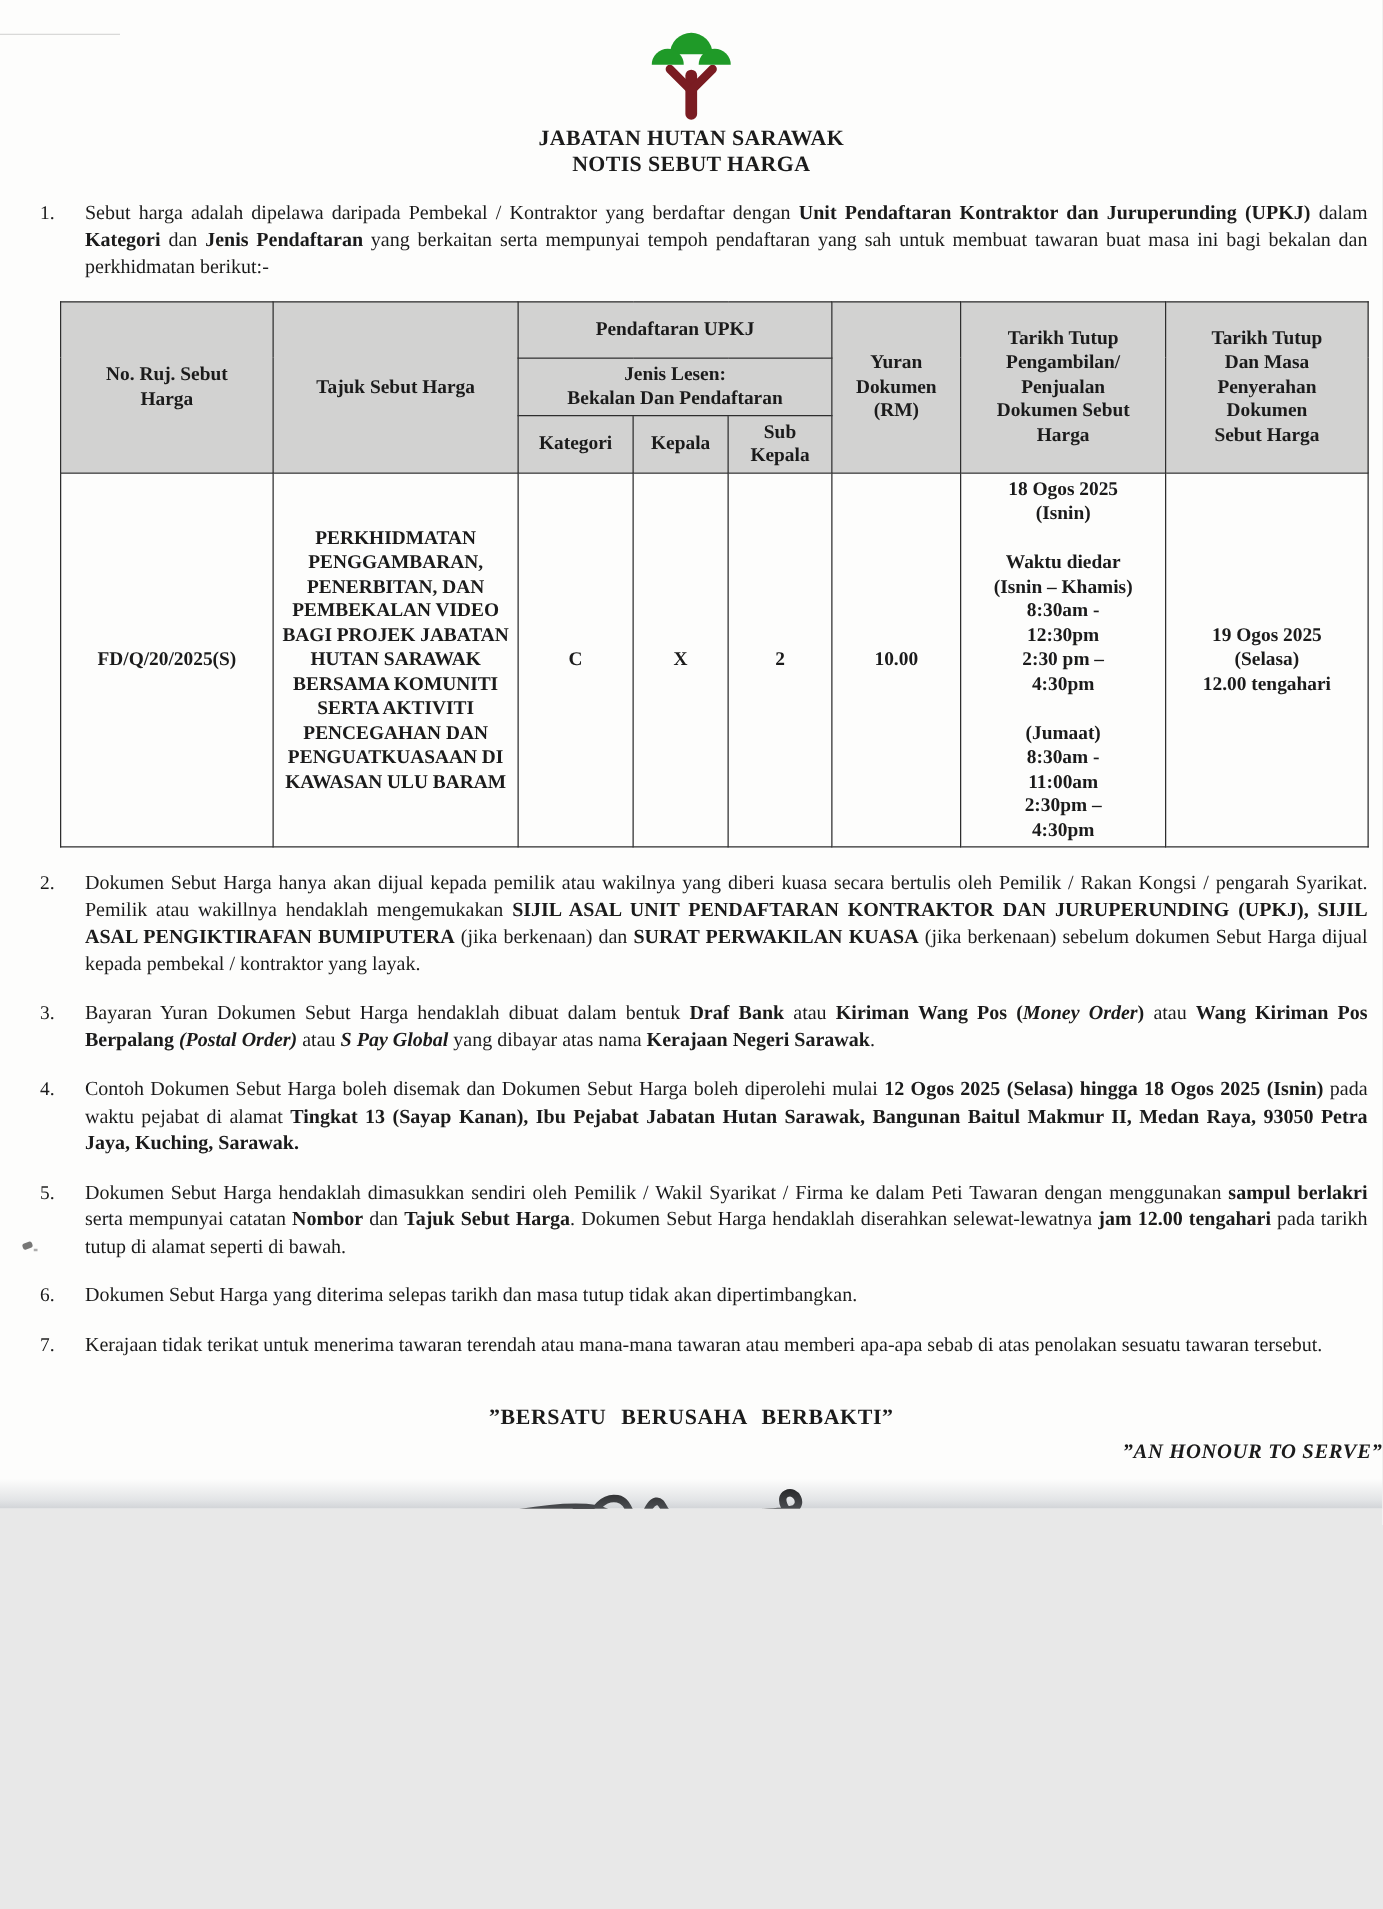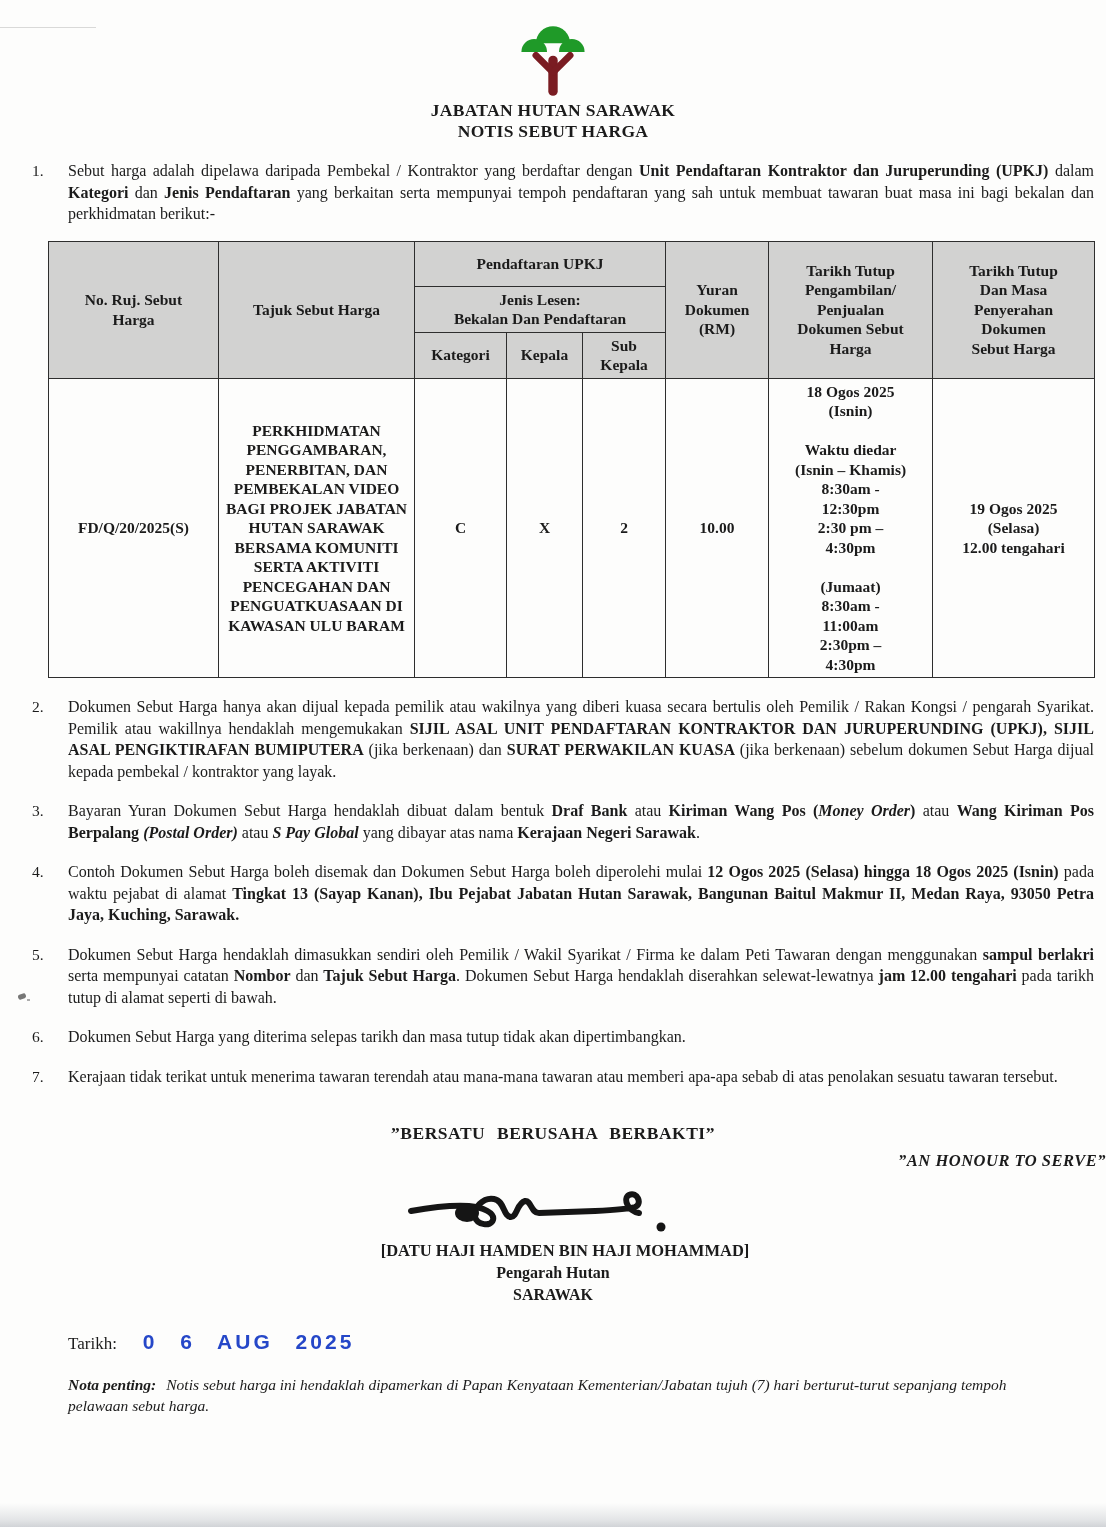--- a/index.html
+++ b/index.html
@@ -1,17 +1,17 @@
 <!DOCTYPE html>
 <html><head>
 <meta charset="utf-8">
 <style>
   html,body{margin:0;padding:0;background:#e8e8e8;}
   .page{
-    width:1106px;height:1527px;position:relative;margin:0 auto;
+    width:1106px;height:1207px;position:relative;margin:0 auto;
     background:#fdfdfc;color:#1b1b1b;overflow:hidden;
     font-family:"Liberation Serif","DejaVu Serif",serif;
   }
   
   .logo{display:block;margin:16px auto 2px;}
   .hdr{ text-align:center;font-weight:bold;font-size:17.5px;line-height:21px;letter-spacing:.3px;}
   
   .para{position:relative;margin:18px 12px 0 68px;font-size:16px;line-height:21.5px;text-align:justify;}
   .para .num{position:absolute;left:-36px;top:0;font-size:15.5px;}
   .seg-b{font-weight:bold;}

